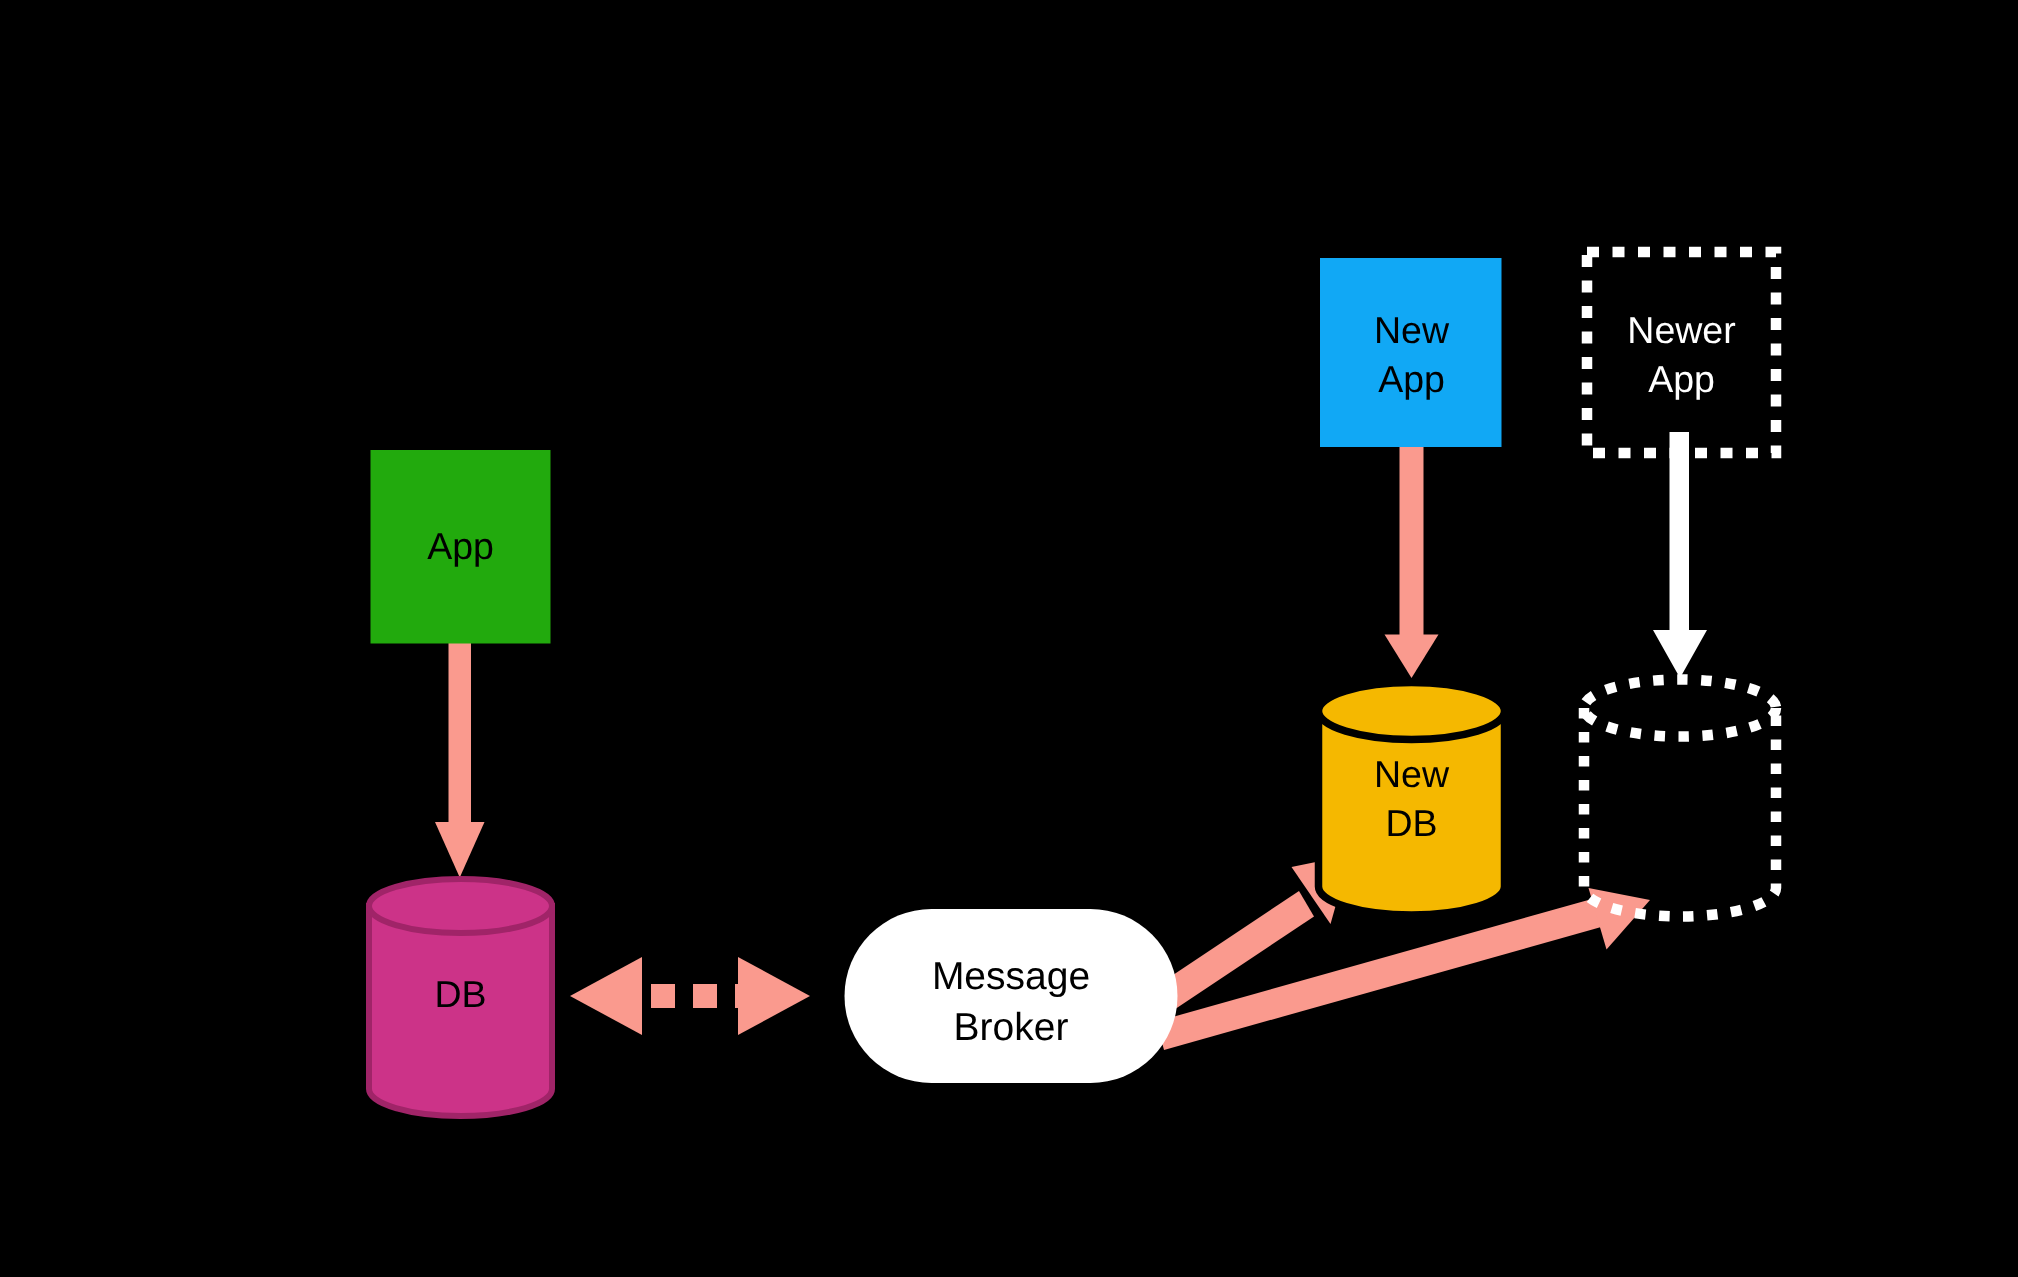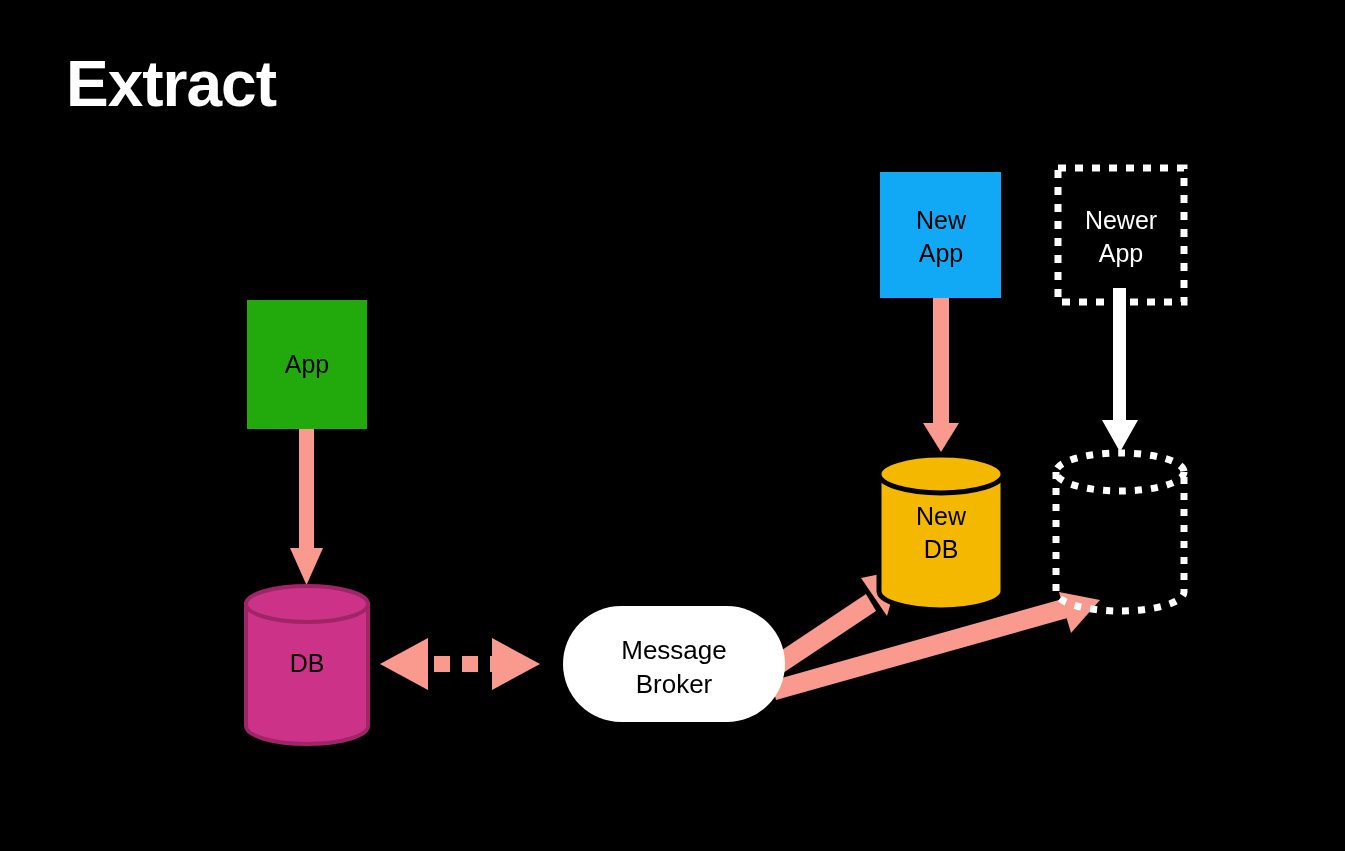--- a/index.html
+++ b/index.html
@@ -52,21 +52,20 @@
     font-size: 26px;
     fill: #000000;
     text-anchor: middle;
   }
 </style>
 </head>
 <body>
 
 <div id="canvas">
 
-  <div id="slide-title">Extract</div>
 
   <svg id="diagram" viewBox="0 0 1345 851">
 
     <g>
       <rect x="299" y="420" width="15" height="133" fill="#fa9a8e"></rect>
       <polygon points="290,548 323,548 306.5,585" fill="#fa9a8e"></polygon>
     </g>
 
     <g>
       <rect x="933" y="290" width="16" height="137" fill="#fa9a8e"></rect>

